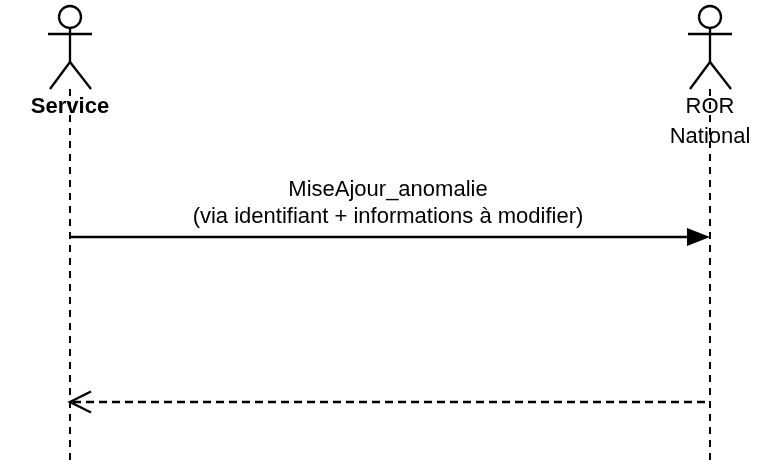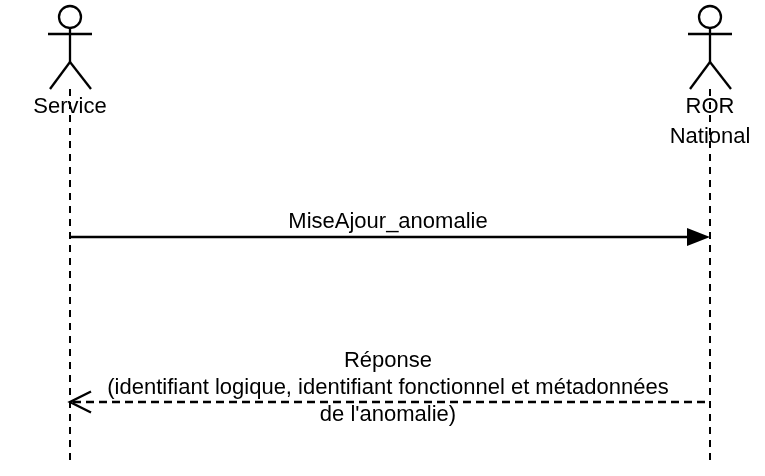--- a/index.html
+++ b/index.html
@@ -14,29 +14,28 @@
   }
   .stage svg { position: absolute; left: 0; top: 0; }
   .actor-label {
     position: absolute;
     width: 140px;
     text-align: center;
     font-size: 22px;
     line-height: 30px;
     white-space: nowrap;
   }
-  .actor-label-left  { left: 0px;   top: 91px; }
+  .actor-label-left  { left: 0px;   top: 91px; font-weight: bold; }
   .actor-label-right { left: 640px; top: 91px; }
   .msg-label {
     position: absolute;
     text-align: center;
     font-size: 22px;
     line-height: 27px;
     white-space: nowrap;
-    margin-top: 32px;
   }
   .msg-label-1 { left: 88px; top: 175px; width: 600px; }
   .msg-label-2 { left: 38px; top: 314px; width: 700px; }
 </style>
 </head>
 <body>
 
 <div class="stage">
 
   <svg width="765" height="476" viewBox="0 0 765 476">
@@ -75,21 +74,17 @@
     <div>Service</div>
   </div>
 
   <div class="actor-label actor-label-right">
     <div>ROR</div>
     <div>National</div>
   </div>
 
   <div class="msg-label msg-label-1">
     <div>MiseAjour_anomalie</div>
+    <div>(via identifiant + informations à modifier)</div>
   </div>
 
-  <div class="msg-label msg-label-2">
-    <div>Réponse</div>
-    <div>(identifiant logique, identifiant fonctionnel et métadonnées</div>
-    <div>de l'anomalie)</div>
-  </div>
 
 </div>
 
 </body></html>

